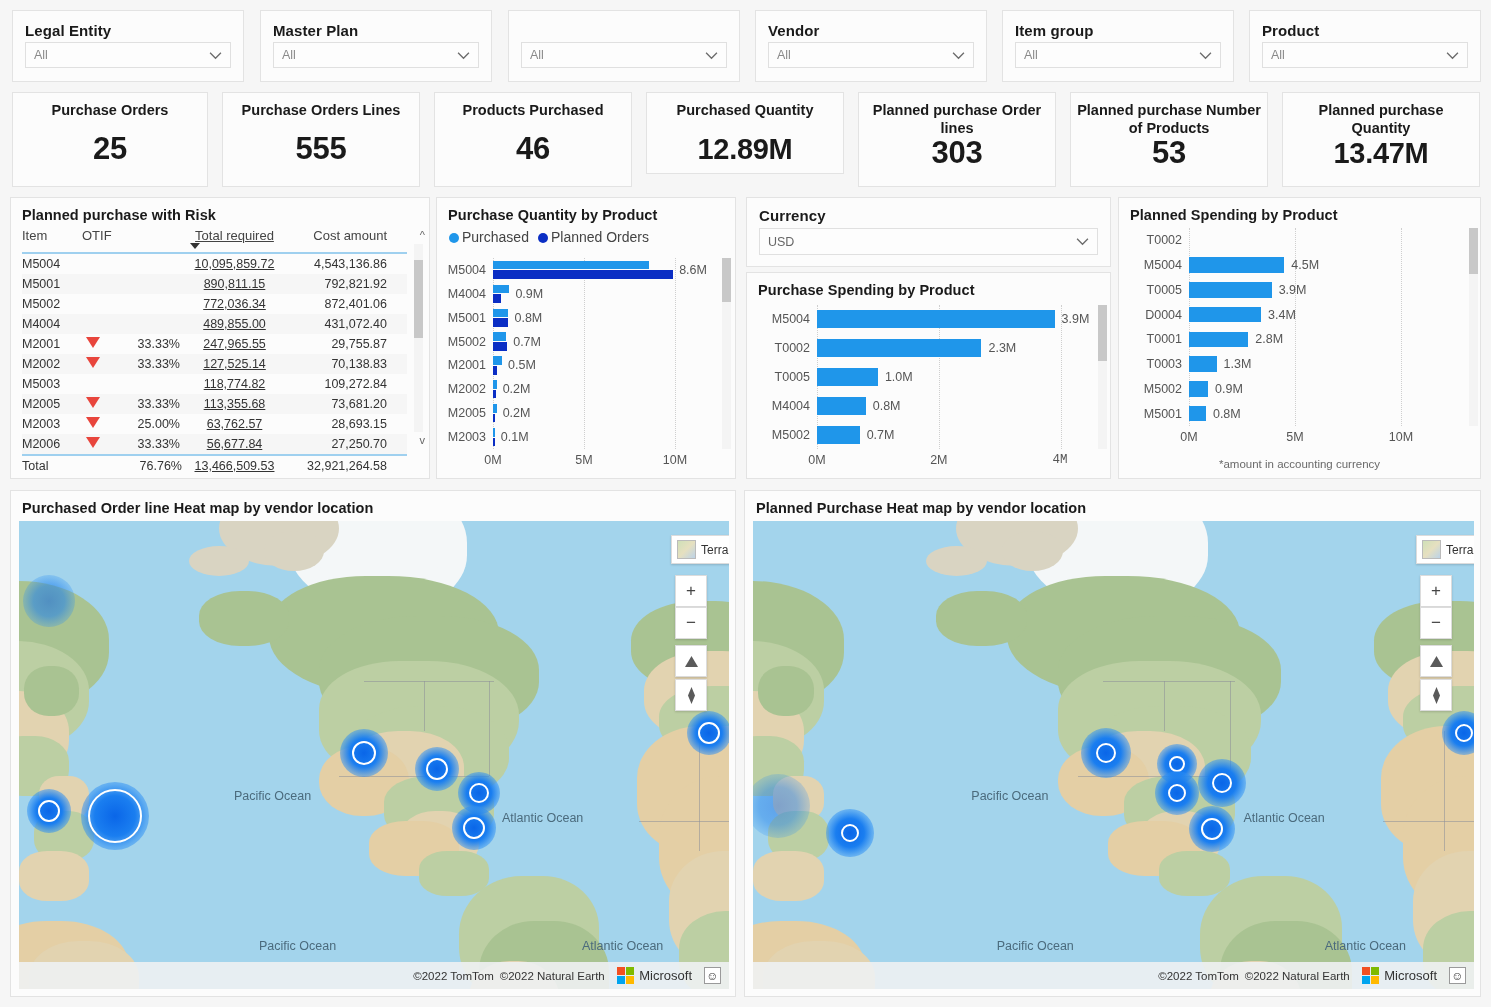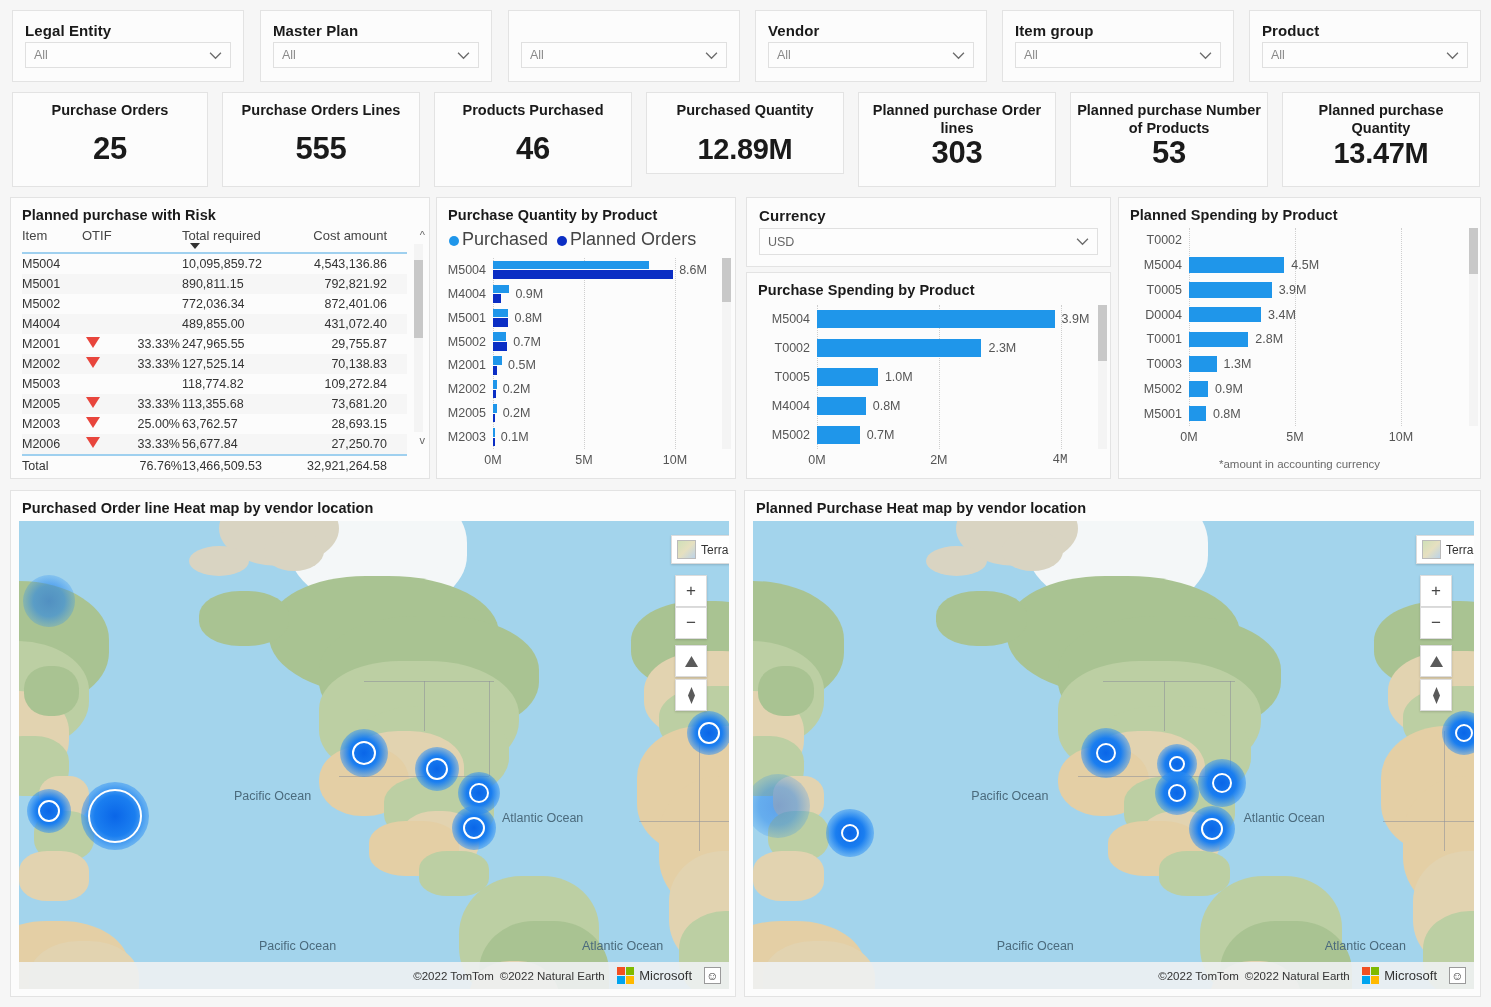--- a/index.html
+++ b/index.html
@@ -57,40 +57,40 @@
     position: absolute; left: 168px; top: 15px;
     width: 0; height: 0; border-left: 5px solid transparent;
     border-right: 5px solid transparent; border-top: 6px solid #333;
   }
   .trow { display: flex; height: 20px; align-items: center; }
   .trow:nth-child(even) { background: #f6f6f6; }
   .c-item { width: 60px; }
   .c-otif { width: 100px; display: flex; align-items: center; }
   .c-tri { width: 22px; text-align: center; }
   .c-pct { flex: 1; text-align: right; padding-right: 2px; }
-  .c-req { width: 105px; text-align: left; }
+  .c-req { width: 105px; text-align: center; text-decoration: underline; }
   .c-cost { width: 100px; text-align: right; }
   .dtri {
     display: inline-block; width: 0; height: 0;
     border-left: 7px solid transparent; border-right: 7px solid transparent;
     border-top: 11px solid #e8453c;
   }
   .tbl-total {
     display: flex; height: 22px; align-items: center;
     border-top: 2px solid #9fd0ef; font-size: 12.5px; color: #333;
   }
   .tbl-scroll {
     position: absolute; right: 6px; top: 30px; width: 9px; bottom: 30px;
     background: #f4f4f4;
   }
   .tbl-scroll .thumb { position: absolute; top: 16px; left: 0; width: 9px; height: 78px; background: #c8c8c8; }
   .tbl-arrow { position: absolute; right: 4px; font-size: 11px; color: #666; }
 
   
-  .legend { display: flex; gap: 9px; padding: 6px 0 0 12px; font-size: 18px; color: #444; }
+  .legend { display: flex; gap: 9px; padding: 6px 0 0 12px; font-size: 14px; color: #444; }
   .legend span.dot { width: 10px; height: 10px; border-radius: 50%; display: inline-block; margin-right: 3px; vertical-align: -1px; }
   .brow { display: flex; align-items: center; position: relative; }
   .blabel { font-size: 12.5px; color: #555; text-align: right; padding-right: 7px; }
   .btrack { position: relative; flex: 1; }
   .bar { background: #1f96ea; display: block; }
   .bar.dark { background: #0b2ec4; }
   .bval { position: absolute; font-size: 12.5px; color: #555; white-space: nowrap; top: 50%; transform: translateY(-50%); }
   .axis { position: absolute; display: flex; font-size: 12.5px; color: #555; }
   .axis .t { position: absolute; transform: translateX(-50%); }
   .gridline { position: absolute; top: 0; bottom: 0; width: 1px; border-left: 1px dotted #cfcfcf; }

